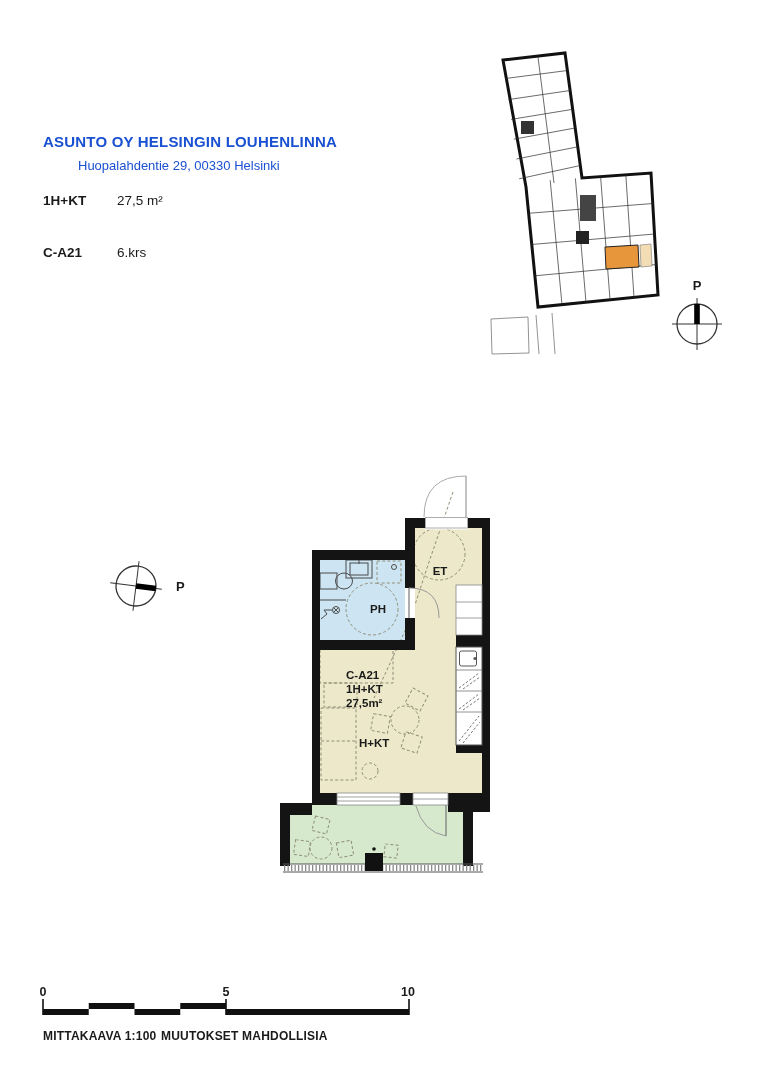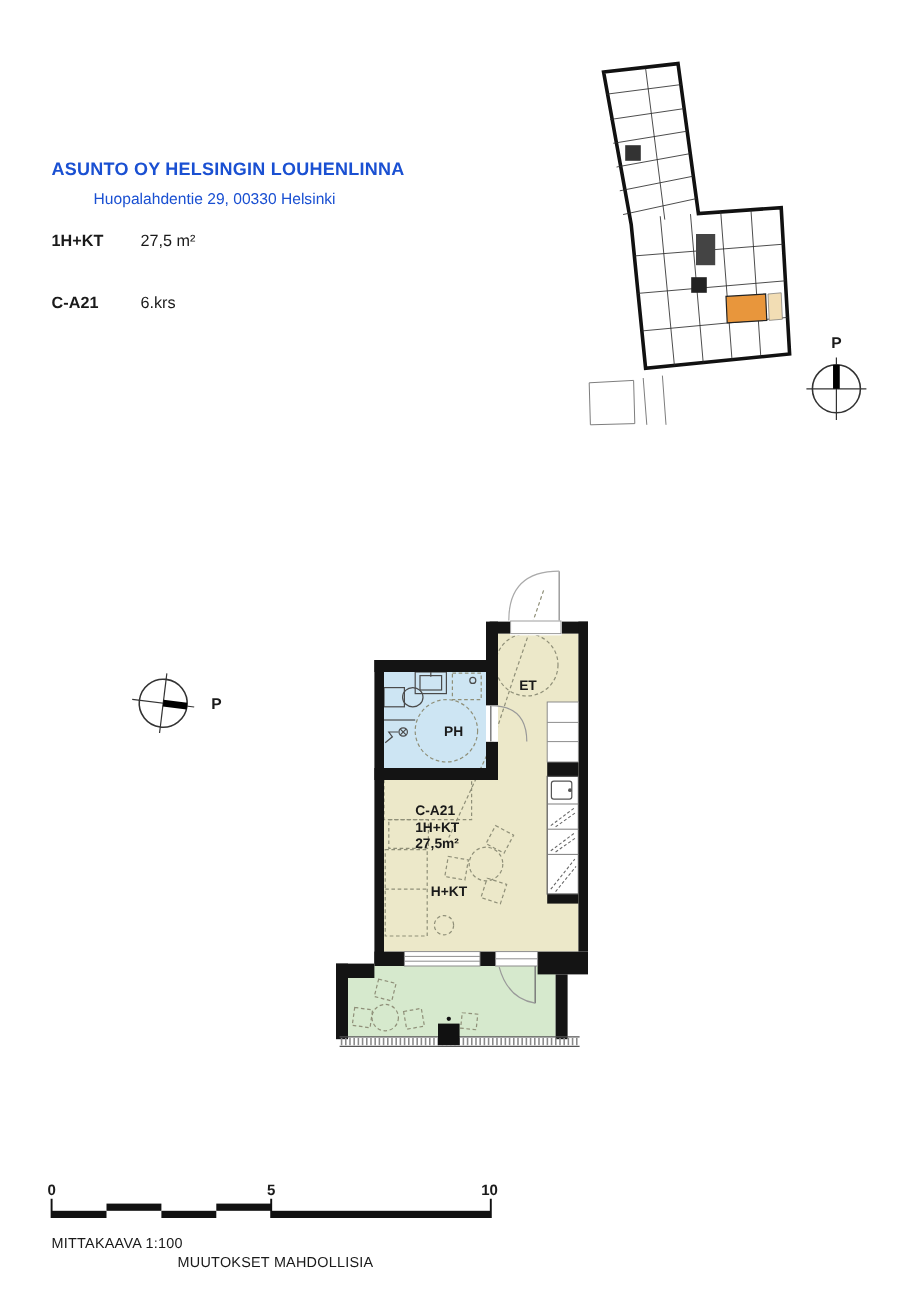--- a/index.html
+++ b/index.html
@@ -10,23 +10,23 @@
   .abs{position:absolute;}
   
   #title{left:43px;top:133px;font-size:15px;font-weight:bold;letter-spacing:.2px;}
   #address{left:43px;top:158px;font-size:13px;margin-left:35px;}
   .specrow{font-size:13.5px;}
   .spec-key{font-weight:bold;}
   #spec1{left:43px;top:193px;}
   #spec2{left:43px;top:245px;}
   .spec-val{position:absolute;left:74px;white-space:nowrap;font-weight:normal;}
   
-  #footer-note{left:43px;top:1029px;font-size:12px;font-weight:normal;letter-spacing:.2px;}
+  #footer-note{left:43px;top:1029px;font-size:12px;font-weight:bold;letter-spacing:.2px;}
   #footer-note span{margin-right:0;}
-  #note2{position:absolute;left:105px;top:16px;white-space:nowrap;}
+  #note2{position:absolute;left:105px;top:0;white-space:nowrap;padding-left:13px;}
   svg text{font-family:"Liberation Sans", sans-serif;fill:#1a1a1a;}
   .plan-label{font-size:11.5px;font-weight:bold;}
   .compass-label{font-size:13px;font-weight:bold;}
   .tick-label{font-size:12.5px;font-weight:bold;}
   .dash{fill:none;stroke:#8f8f78;stroke-width:1;stroke-dasharray:3 2.2;}
   .fixline{fill:none;stroke:#4a4a4a;stroke-width:1;}
   .thin{stroke:#2b2b2b;stroke-width:0.7;fill:none;}
 </style>
 </head>
 <body>

